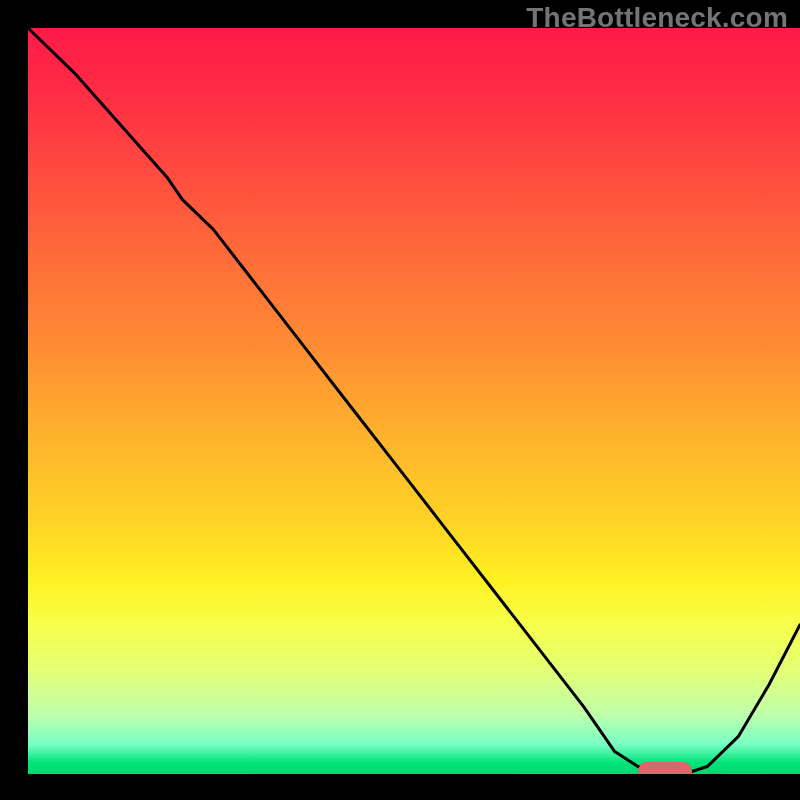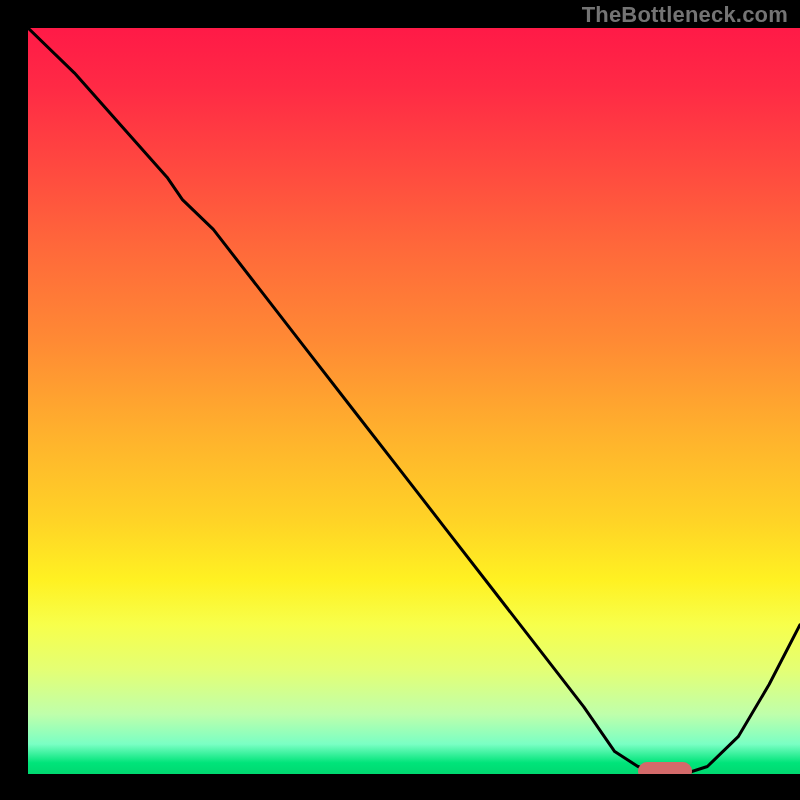--- a/index.html
+++ b/index.html
@@ -13,21 +13,21 @@
   .container {
     position: relative;
     width: 800px;
     height: 800px;
   }
   .watermark {
     position: absolute;
     top: 2px;
     right: 12px;
     font-family: Arial, Helvetica, sans-serif;
-    font-size: 22px;
+    font-size: 28px;
     font-weight: 600;
     color: #747474;
     letter-spacing: 0.2px;
     z-index: 10;
   }
   .plot-area {
     position: absolute;
     left: 28px;
     top: 28px;
     width: 772px;

